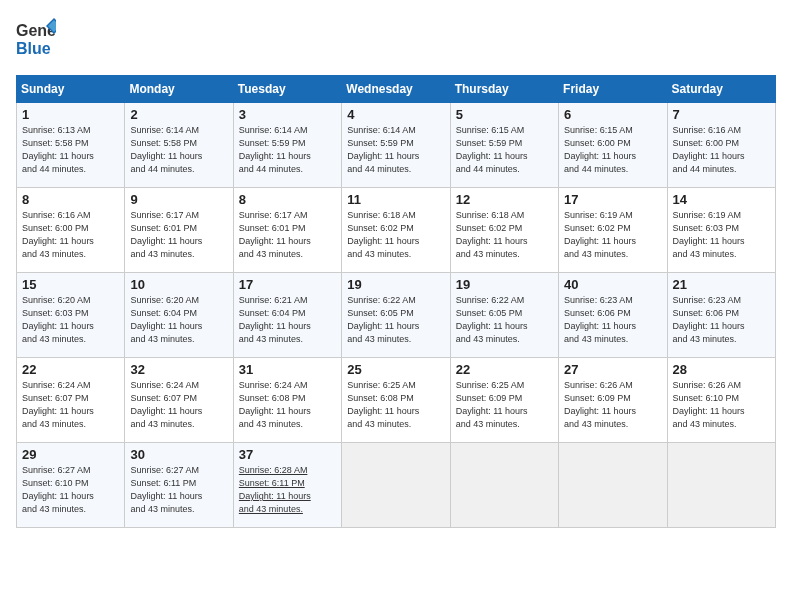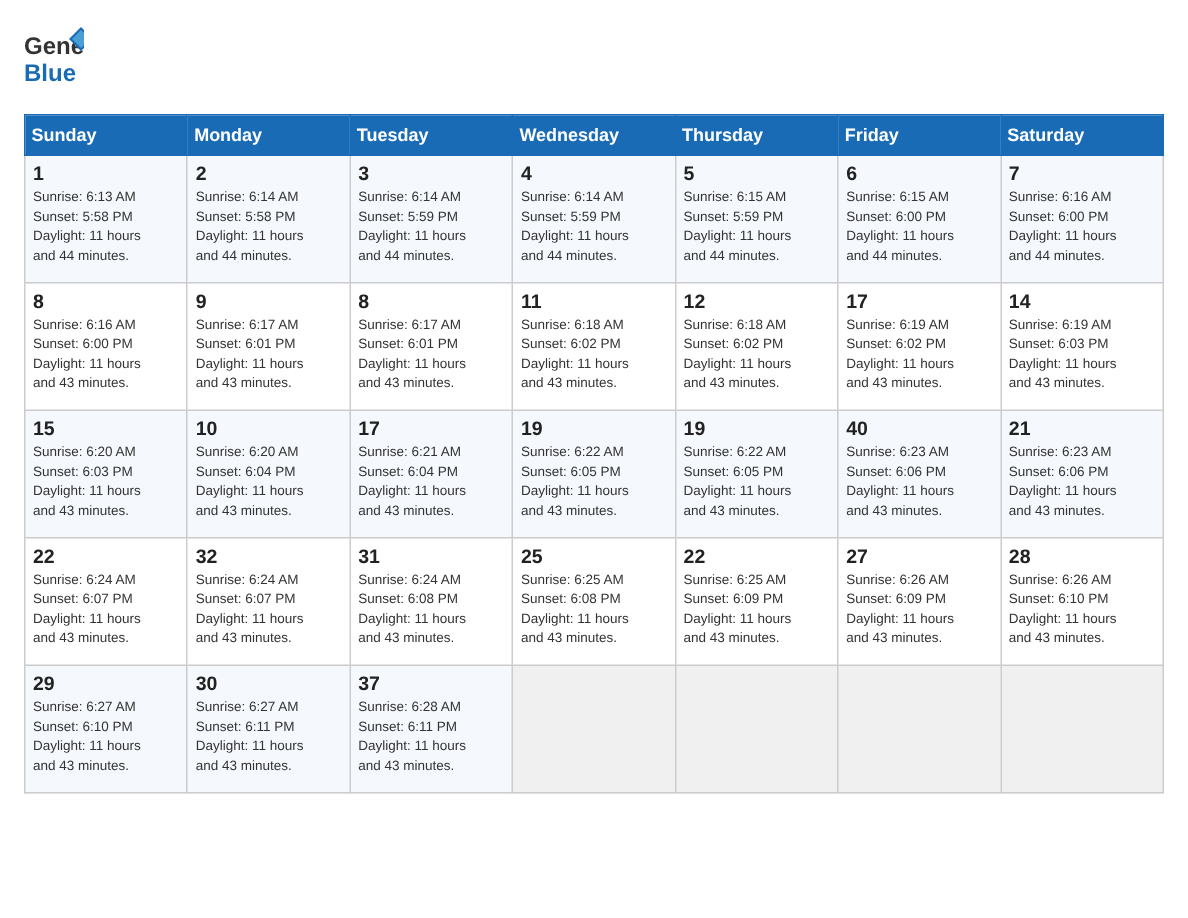--- a/index.html
+++ b/index.html
@@ -327,21 +327,21 @@
         </td>
         <td>
           <span class="day-num">30</span>
           <div class="day-info" style="white-space: pre-line;">Sunrise: 6:27 AM
 Sunset: 6:11 PM
 Daylight: 11 hours
 and 43 minutes.</div>
         </td>
         <td>
           <span class="day-num">37</span>
-          <div class="day-info" style="white-space: pre-line;">Sunrise: 6:28 AM
+          <div class="day-info" style="white-space: pre-line; text-decoration: underline;">Sunrise: 6:28 AM
 Sunset: 6:11 PM
 Daylight: 11 hours
 and 43 minutes.</div>
         </td>
         <td class="empty-cell"></td>
         <td class="empty-cell"></td>
         <td class="empty-cell"></td>
         <td class="empty-cell"></td>
       </tr>
     </tbody>

